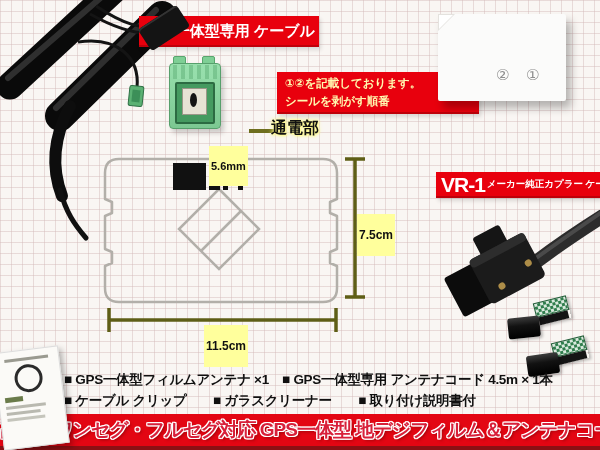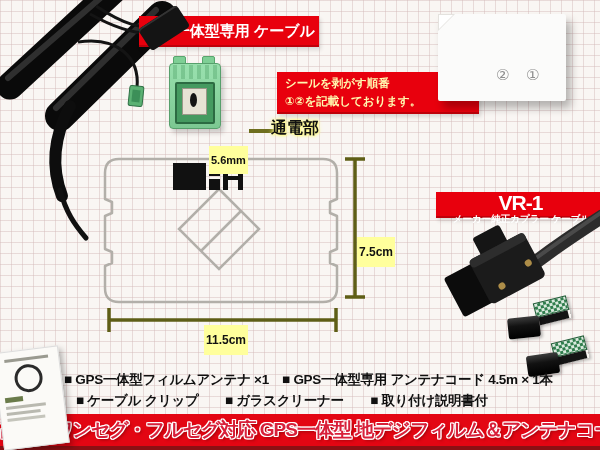--- a/index.html
+++ b/index.html
@@ -13,22 +13,22 @@
     background-size:11px 11px;
   }
   .abs{position:absolute;}
   
   .red-banner{background:#e8000d;color:#fff;font-weight:bold;border-bottom:2px solid #bf000a;
     box-shadow:2px 3px 4px rgba(0,0,0,.12);}
   #gps-banner{left:139px;top:16px;width:180px;height:29px;line-height:29px;text-align:center;
     font-size:15px;white-space:nowrap;z-index:3;}
   #seal-note{left:277px;top:72px;width:186px;height:34px;padding:3px 8px;z-index:2;
     font-size:11.5px;line-height:1.55;color:#fff9b0;white-space:nowrap;}
-  #vr-banner{left:436px;top:192px;width:164px;height:26px;z-index:2;display:flex;align-items:center;
-    padding-left:5px;box-sizing:border-box;white-space:nowrap;flex-direction:column;}
+  #vr-banner{left:436px;top:172px;width:164px;height:26px;z-index:2;display:flex;align-items:center;
+    padding-left:5px;box-sizing:border-box;white-space:nowrap;}
   #vr-banner .model{font-size:21px;letter-spacing:-1px;line-height:1;}
   #vr-banner .desc{font-size:9.5px;margin-left:2px;}
   
   #banner-connector{left:141px;top:15px;width:46px;height:26px;background:#141414;border-radius:4px;
     transform:rotate(-33deg);z-index:4;box-shadow:inset 0 2px 0 #333;}
   
   #gt5{left:169px;top:56px;width:52px;height:76px;z-index:3;}
   #gt5 .tab{position:absolute;width:11px;height:10px;background:#7ecf95;border:1px solid #58a56e;border-radius:2px;top:0;}
   #gt5 .tab.l{left:4px;} #gt5 .tab.r{left:33px;}
   #gt5 .body{position:absolute;top:7px;left:0;width:50px;height:64px;border:1px solid #57a06c;border-radius:4px;
@@ -47,23 +47,23 @@
   
   #card{left:438px;top:14px;width:128px;height:87px;background:#fbfbfa;border-radius:2px;z-index:5;
     box-shadow:5px 7px 9px rgba(0,0,0,.28);}
   #card .fold{position:absolute;left:0;top:0;width:0;height:0;
     border-top:17px solid #e4e2de;border-right:17px solid transparent;}
   #card .fold2{position:absolute;left:1px;top:1px;width:0;height:0;
     border-top:14px solid #fff;border-right:14px solid transparent;}
   #card .num{position:absolute;top:52px;font-size:15px;color:#8f8f8f;}
   #card .n2{left:58px;} #card .n1{left:88px;}
   
-  .dim{background:#ffff9c;color:#111;font-weight:bold;padding:8px 2px;white-space:nowrap;z-index:2;}
+  .dim{background:#ffff9c;color:#111;font-weight:bold;padding:14px 2px;white-space:nowrap;z-index:2;}
   #dim-feed{left:209px;top:146px;font-size:11px;}
-  #dim-h{left:357px;top:214px;font-size:12px;margin-top:23px;}
+  #dim-h{left:357px;top:214px;font-size:12px;}
   #dim-w{left:204px;top:325px;font-size:12px;}
   
   #vr-conn{left:428px;top:200px;width:172px;height:108px;z-index:2;}
   
   .clip-black{width:32px;height:21px;border-radius:3px;z-index:2;
     background:linear-gradient(#3d3d3d,#121212 40%,#000);box-shadow:2px 2px 3px rgba(0,0,0,.25);}
   .clip-green{width:34px;height:23px;z-index:2;box-shadow:2px 2px 3px rgba(0,0,0,.25);}
   .clip-green .pad{width:34px;height:15px;
     background:conic-gradient(#2f7d4c 90deg,#d9e9dd 0 180deg,#2f7d4c 0 270deg,#d9e9dd 0) 0 0/6px 6px;
     border:1px solid #1f5c36;box-sizing:border-box;}
@@ -78,21 +78,21 @@
   #package .t1{margin:7px auto 3px;width:44px;height:3px;background:#9a9a90;}
   #package .ring{margin:4px auto 2px;width:22px;height:22px;border:3px solid #2b2b2b;border-radius:50%;}
   #package .g{margin:3px 6px 0;width:18px;height:5px;background:#6a7b4a;}
   #package .r1{margin:4px 6px 0;width:40px;height:3px;background:#b9b9b0;}
   #package .r2{margin:3px 6px 0;width:34px;height:3px;background:#b9b9b0;}
   #package .r3{margin:3px 6px 0;width:38px;height:3px;background:#c5c5bc;}
   
   .bullet-line{left:64px;color:#101010;font-weight:bold;font-size:13.5px;white-space:nowrap;z-index:3;
     letter-spacing:-0.3px;}
   #bullets-1{top:371px;text-align:right;}
-  #bullets-2{top:392px;padding-left:12px;}
+  #bullets-2{top:392px;}
   
   #footer{left:0;top:414px;width:600px;height:32px;background:#e30613;border-bottom:4px solid #8c1014;z-index:4;
     text-align:center;}
   #footer span{display:inline-block;line-height:32px;font-size:19px;font-weight:bold;letter-spacing:-1px;
     white-space:nowrap;color:#d8203a;
     text-shadow:1px 0 #fff,-1px 0 #fff,0 1px #fff,0 -1px #fff,1px 1px #fff,-1px -1px #fff,1px -1px #fff,-1px 1px #fff,2px 2px 3px rgba(100,0,0,.6);}
   svg{position:absolute;overflow:visible;}
 </style>
 </head>
 <body>
@@ -122,22 +122,22 @@
     <div class="tab l"></div>
     <div class="tab r"></div>
     <div class="body"></div>
     <div class="ridge"></div>
     <div class="inner"></div>
     <div class="metal"></div>
     <div class="keyhole"></div>
   </div>
 
   <div id="seal-note" class="abs red-banner">
+    <div>①②を記載しております。</div>
     <div>シールを剥がす順番</div>
-    <div>①②を記載しております。</div>
   </div>
 
   <div id="card" class="abs">
     <div class="fold"></div>
     <div class="fold2"></div>
     <span class="num n2">②</span>
     <span class="num n1">①</span>
   </div>
 
   <div id="power-dash" class="abs"></div>

